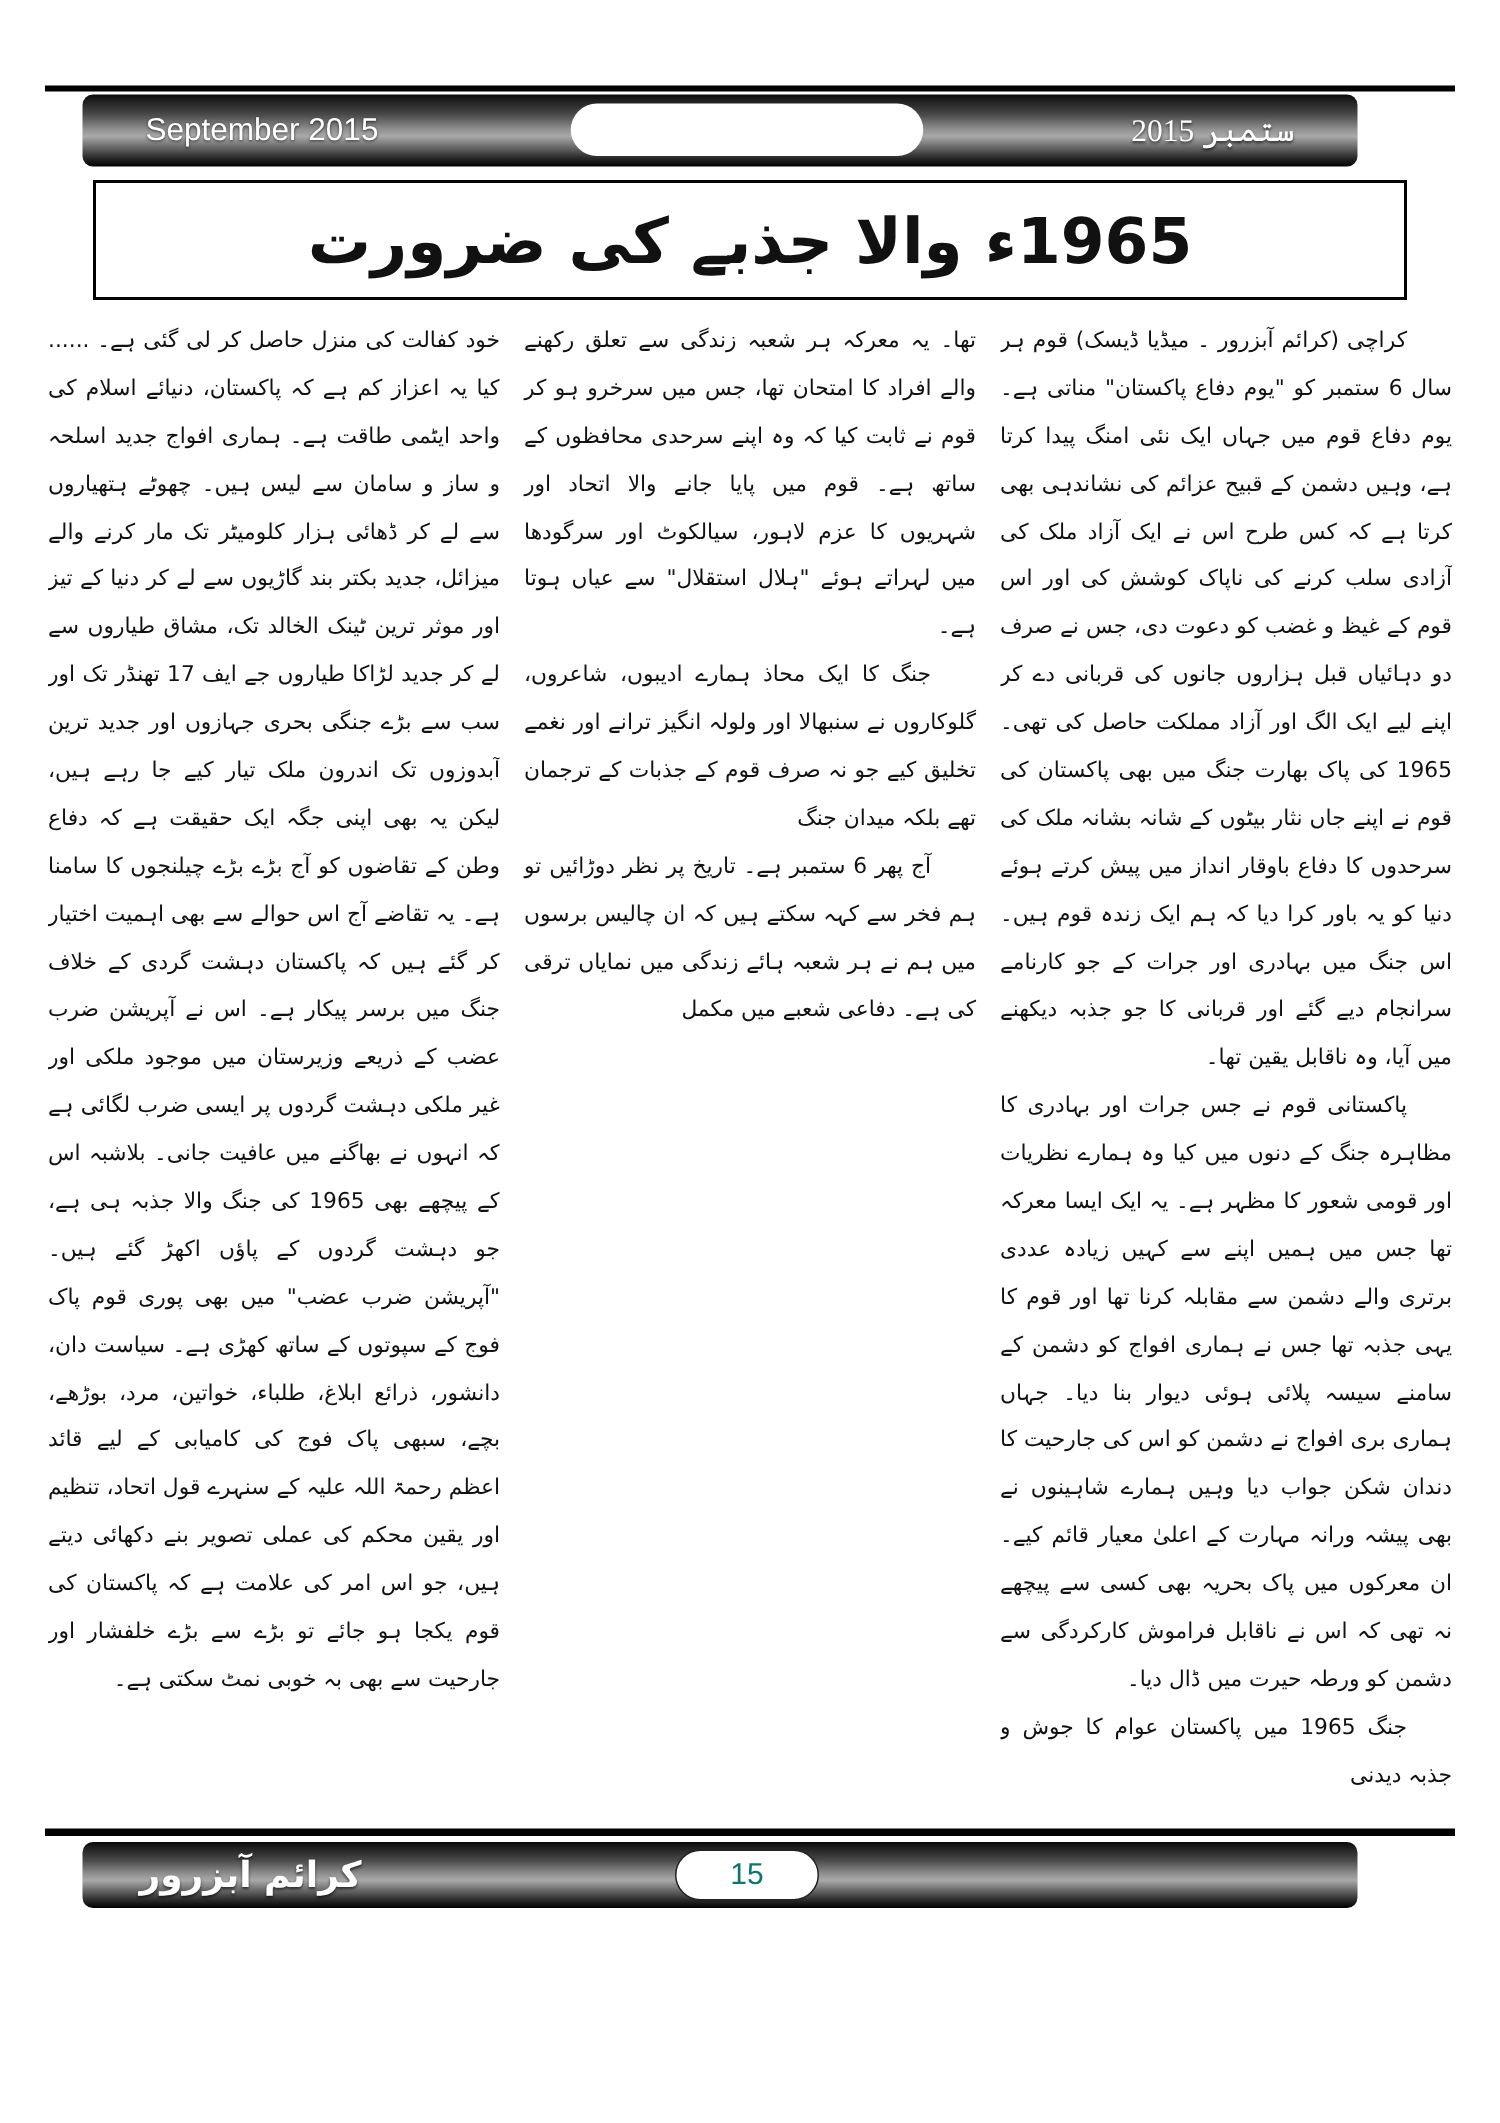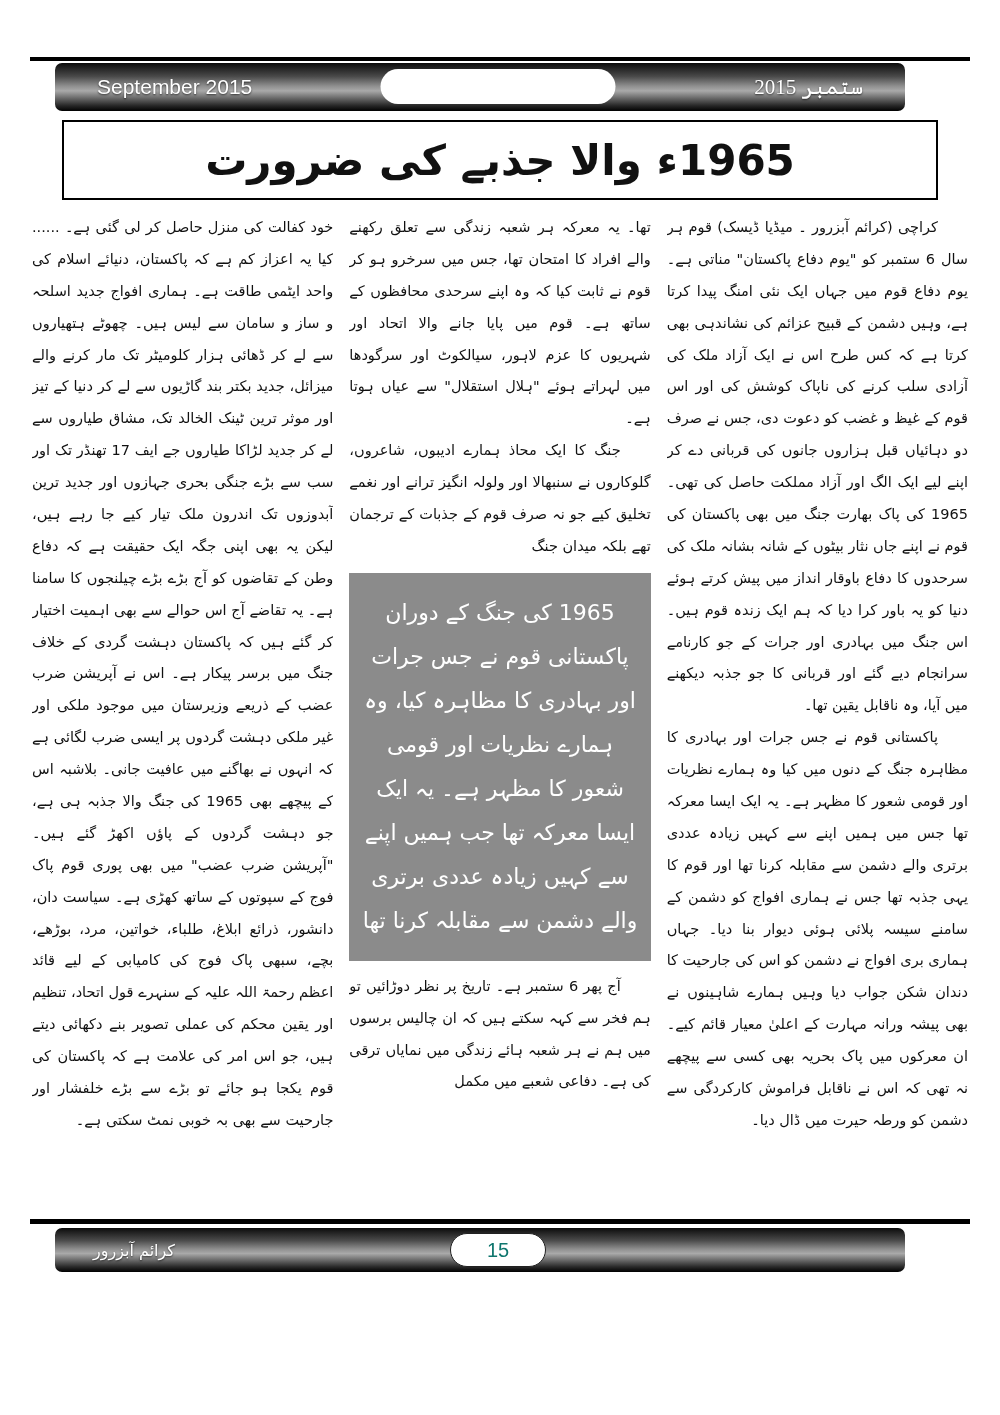--- a/index.html
+++ b/index.html
@@ -66,21 +66,21 @@
     display: flex; align-items: center; justify-content: center;
     font-family: "Liberation Sans", "DejaVu Sans", sans-serif;
     font-size: 20px; color: #0f766e;
   }
 
   .brand {
     display: flex; align-items: center; gap: 9px;
     font-weight: bold; font-size: 24px; letter-spacing: 1px;
   }
   .brand .icon { display: inline-flex; align-items: center; }
-  .footer-urdu { font-size: 16px; font-weight: normal; }
+  .footer-urdu { font-size: 24px; font-weight: bold; }
 
   
   .title-box {
     position: absolute;
     left: 62px; top: 120px;
     width: 876px; height: 80px;
     border: 2px solid #000;
     box-sizing: border-box;
     display: flex; align-items: center; justify-content: center;
     background: #fff;
@@ -137,26 +137,26 @@
 
 <div class="title-box">
   <h1>1965ء والا جذبے کی ضرورت</h1>
 </div>
 
 <main class="columns">
 
   <div class="col">
     <p class="indent">کراچی (کرائم آبزرور ۔ میڈیا ڈیسک) قوم ہر سال 6 ستمبر کو "یوم دفاع پاکستان" مناتی ہے۔ یوم دفاع قوم میں جہاں ایک نئی امنگ پیدا کرتا ہے، وہیں دشمن کے قبیح عزائم کی نشاندہی بھی کرتا ہے کہ کس طرح اس نے ایک آزاد ملک کی آزادی سلب کرنے کی ناپاک کوشش کی اور اس قوم کے غیظ و غضب کو دعوت دی، جس نے صرف دو دہائیاں قبل ہزاروں جانوں کی قربانی دے کر اپنے لیے ایک الگ اور آزاد مملکت حاصل کی تھی۔ 1965 کی پاک بھارت جنگ میں بھی پاکستان کی قوم نے اپنے جاں نثار بیٹوں کے شانہ بشانہ ملک کی سرحدوں کا دفاع باوقار انداز میں پیش کرتے ہوئے دنیا کو یہ باور کرا دیا کہ ہم ایک زندہ قوم ہیں۔ اس جنگ میں بہادری اور جرات کے جو کارنامے سرانجام دیے گئے اور قربانی کا جو جذبہ دیکھنے میں آیا، وہ ناقابل یقین تھا۔</p>
     <p class="indent">پاکستانی قوم نے جس جرات اور بہادری کا مظاہرہ جنگ کے دنوں میں کیا وہ ہمارے نظریات اور قومی شعور کا مظہر ہے۔ یہ ایک ایسا معرکہ تھا جس میں ہمیں اپنے سے کہیں زیادہ عددی برتری والے دشمن سے مقابلہ کرنا تھا اور قوم کا یہی جذبہ تھا جس نے ہماری افواج کو دشمن کے سامنے سیسہ پلائی ہوئی دیوار بنا دیا۔ جہاں ہماری بری افواج نے دشمن کو اس کی جارحیت کا دندان شکن جواب دیا وہیں ہمارے شاہینوں نے بھی پیشہ ورانہ مہارت کے اعلیٰ معیار قائم کیے۔ ان معرکوں میں پاک بحریہ بھی کسی سے پیچھے نہ تھی کہ اس نے ناقابل فراموش کارکردگی سے دشمن کو ورطہ حیرت میں ڈال دیا۔</p>
+    <p class="indent">جنگ 1965 میں پاکستان عوام کا جوش و جذبہ دیدنی</p>
   </div>
 
   <div class="col">
     <p>تھا۔ یہ معرکہ ہر شعبہ زندگی سے تعلق رکھنے والے افراد کا امتحان تھا، جس میں سرخرو ہو کر قوم نے ثابت کیا کہ وہ اپنے سرحدی محافظوں کے ساتھ ہے۔ قوم میں پایا جانے والا اتحاد اور شہریوں کا عزم لاہور، سیالکوٹ اور سرگودھا میں لہراتے ہوئے "ہلال استقلال" سے عیاں ہوتا ہے۔</p>
     <p class="indent">جنگ کا ایک محاذ ہمارے ادیبوں، شاعروں، گلوکاروں نے سنبھالا اور ولولہ انگیز ترانے اور نغمے تخلیق کیے جو نہ صرف قوم کے جذبات کے ترجمان تھے بلکہ میدان جنگ</p>
-    <div class="pull-quote">1965 کی جنگ کے دوران پاکستانی قوم نے جس جرات اور بہادری کا مظاہرہ کیا، وہ ہمارے نظریات اور قومی شعور کا مظہر ہے۔ یہ ایک ایسا معرکہ تھا جب ہمیں اپنے سے کہیں زیادہ عددی برتری والے دشمن سے مقابلہ کرنا تھا</div>
     <p class="indent">آج پھر 6 ستمبر ہے۔ تاریخ پر نظر دوڑائیں تو ہم فخر سے کہہ سکتے ہیں کہ ان چالیس برسوں میں ہم نے ہر شعبہ ہائے زندگی میں نمایاں ترقی کی ہے۔ دفاعی شعبے میں مکمل</p>
   </div>
 
   <div class="col">
     <p>خود کفالت کی منزل حاصل کر لی گئی ہے۔ ...... کیا یہ اعزاز کم ہے کہ پاکستان، دنیائے اسلام کی واحد ایٹمی طاقت ہے۔ ہماری افواج جدید اسلحہ و ساز و سامان سے لیس ہیں۔ چھوٹے ہتھیاروں سے لے کر ڈھائی ہزار کلومیٹر تک مار کرنے والے میزائل، جدید بکتر بند گاڑیوں سے لے کر دنیا کے تیز اور موثر ترین ٹینک الخالد تک، مشاق طیاروں سے لے کر جدید لڑاکا طیاروں جے ایف 17 تھنڈر تک اور سب سے بڑے جنگی بحری جہازوں اور جدید ترین آبدوزوں تک اندرون ملک تیار کیے جا رہے ہیں، لیکن یہ بھی اپنی جگہ ایک حقیقت ہے کہ دفاع وطن کے تقاضوں کو آج بڑے بڑے چیلنجوں کا سامنا ہے۔ یہ تقاضے آج اس حوالے سے بھی اہمیت اختیار کر گئے ہیں کہ پاکستان دہشت گردی کے خلاف جنگ میں برسر پیکار ہے۔ اس نے آپریشن ضرب عضب کے ذریعے وزیرستان میں موجود ملکی اور غیر ملکی دہشت گردوں پر ایسی ضرب لگائی ہے کہ انہوں نے بھاگنے میں عافیت جانی۔ بلاشبہ اس کے پیچھے بھی 1965 کی جنگ والا جذبہ ہی ہے، جو دہشت گردوں کے پاؤں اکھڑ گئے ہیں۔ "آپریشن ضرب عضب" میں بھی پوری قوم پاک فوج کے سپوتوں کے ساتھ کھڑی ہے۔ سیاست دان، دانشور، ذرائع ابلاغ، طلباء، خواتین، مرد، بوڑھے، بچے، سبھی پاک فوج کی کامیابی کے لیے قائد اعظم رحمۃ اللہ علیہ کے سنہرے قول اتحاد، تنظیم اور یقین محکم کی عملی تصویر بنے دکھائی دیتے ہیں، جو اس امر کی علامت ہے کہ پاکستان کی قوم یکجا ہو جائے تو بڑے سے بڑے خلفشار اور جارحیت سے بھی بہ خوبی نمٹ سکتی ہے۔</p>
   </div>
 
 </main>
 
 <div class="rule bottom"></div>

